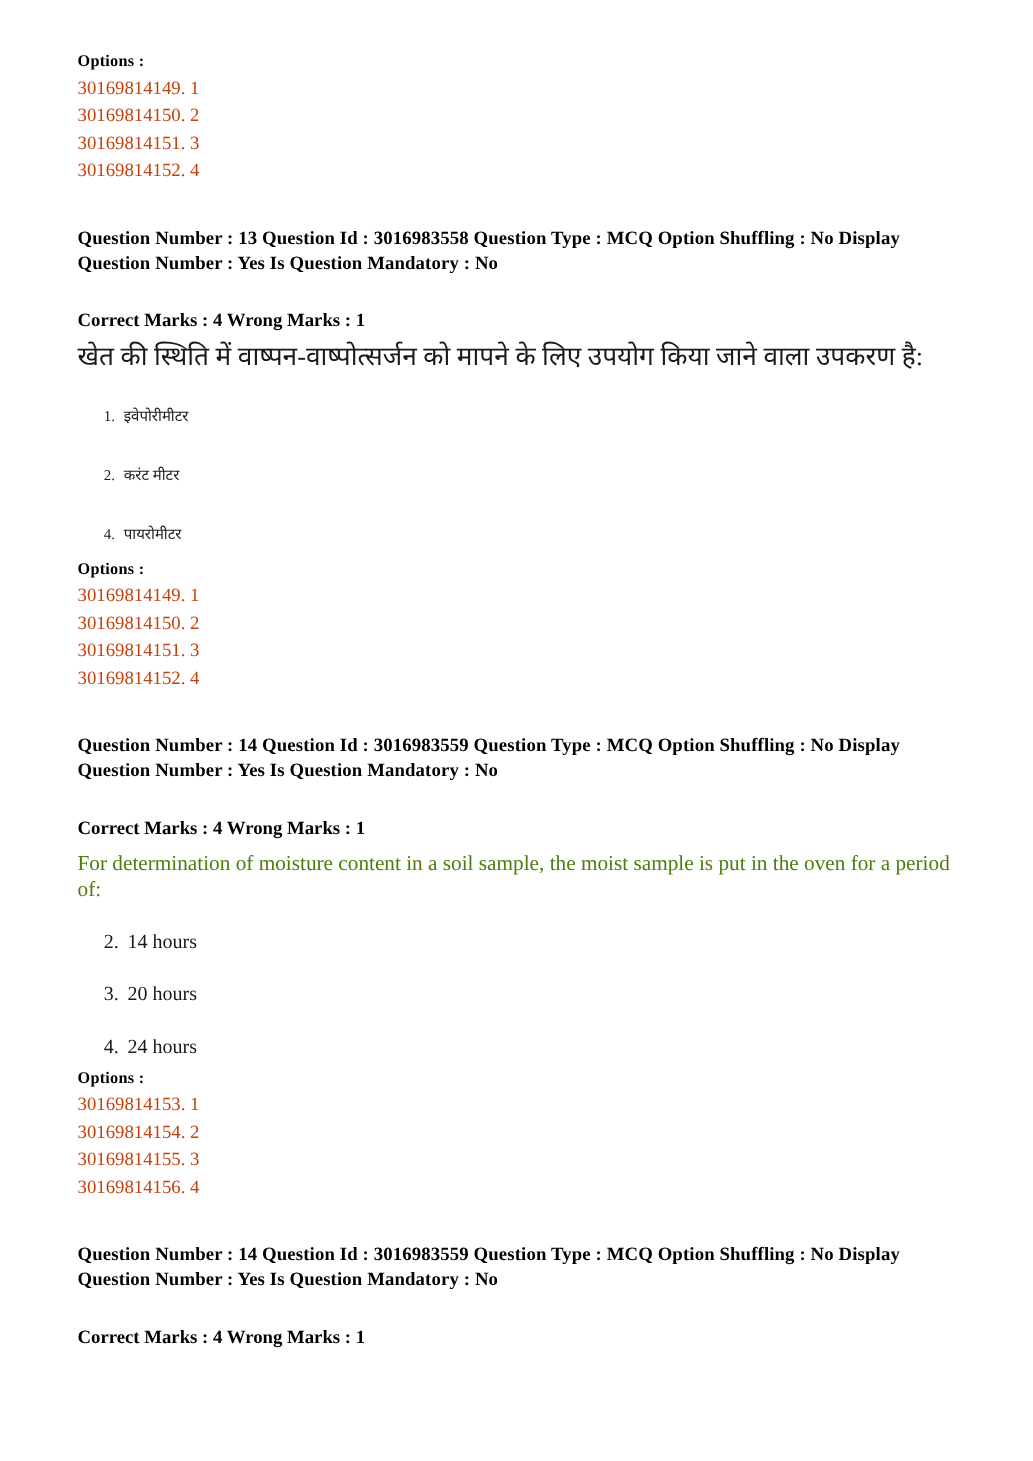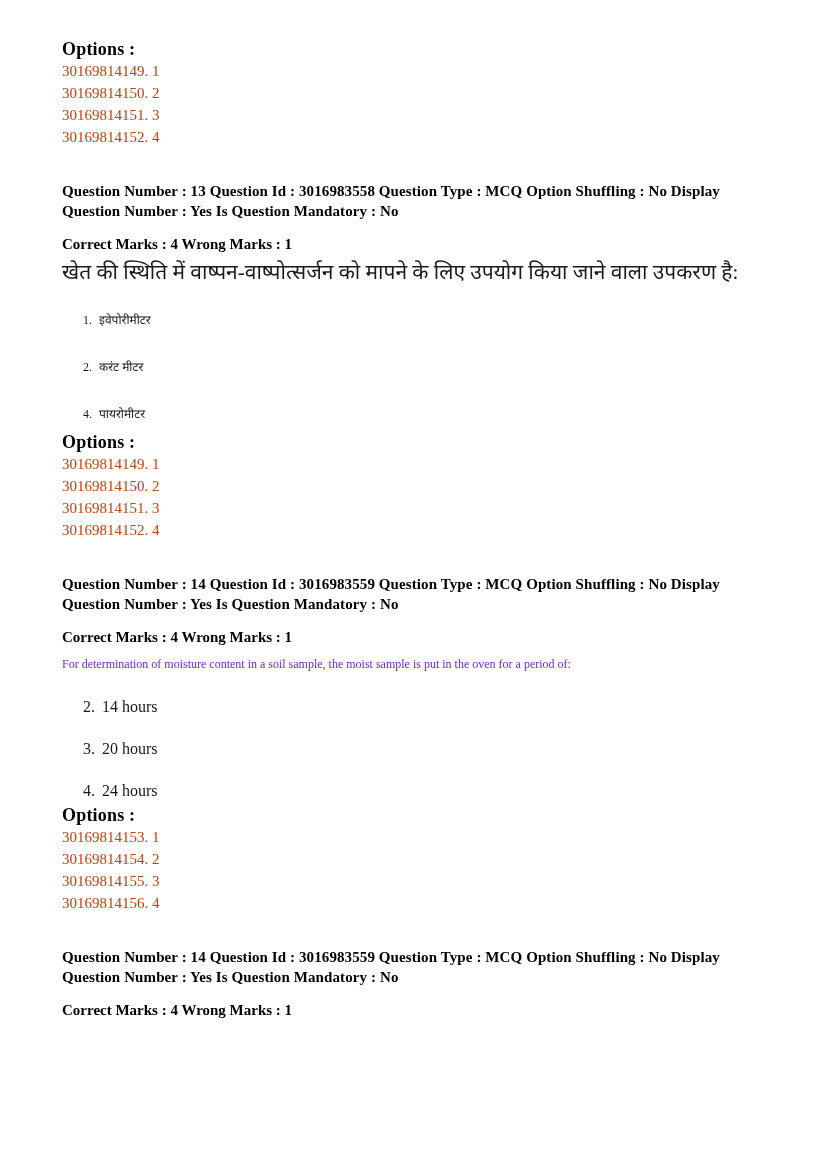--- a/index.html
+++ b/index.html
@@ -15,54 +15,54 @@
     color: #000000;
   }
   .page {
     box-sizing: border-box;
     width: 826px;
     height: 1169px;
     padding: 38px 62px 0 62px;
   }
   .options-label {
     font-weight: bold;
-    font-size: 18px;
+    font-size: 13px;
     line-height: 22px;
     letter-spacing: 0.2px;
   }
   .option-id {
     font-size: 15px;
     line-height: 22px;
     color: #c2410c;
   }
   .q-header {
     font-weight: bold;
     font-size: 15px;
     line-height: 20px;
     letter-spacing: 0.1px;
   }
   .q-header.gap-top { margin-top: 33px; }
   .q-marks {
     font-weight: bold;
     font-size: 15px;
     line-height: 20px;
-    margin-top: 13px;
+    margin-top: 26px;
   }
   .question-text-hi {
     font-size: 21px;
     line-height: 26px;
     margin-top: 5px;
     color: #1a1a1a;
     font-family: "Liberation Serif", "DejaVu Sans", serif;
   }
   .question-text-en {
-    font-size: 12px;
+    font-size: 17px;
     line-height: 21px;
     margin-top: 7px;
-    color: #6d28d9;
+    color: #4d7c0f;
   }
   .choice {
     padding-left: 21px;
     color: #1a1a1a;
   }
   .choices-hi .choice {
     font-size: 12px;
     line-height: 24px;
     margin-top: 23px;
     font-family: "Liberation Serif", "DejaVu Sans", serif;

